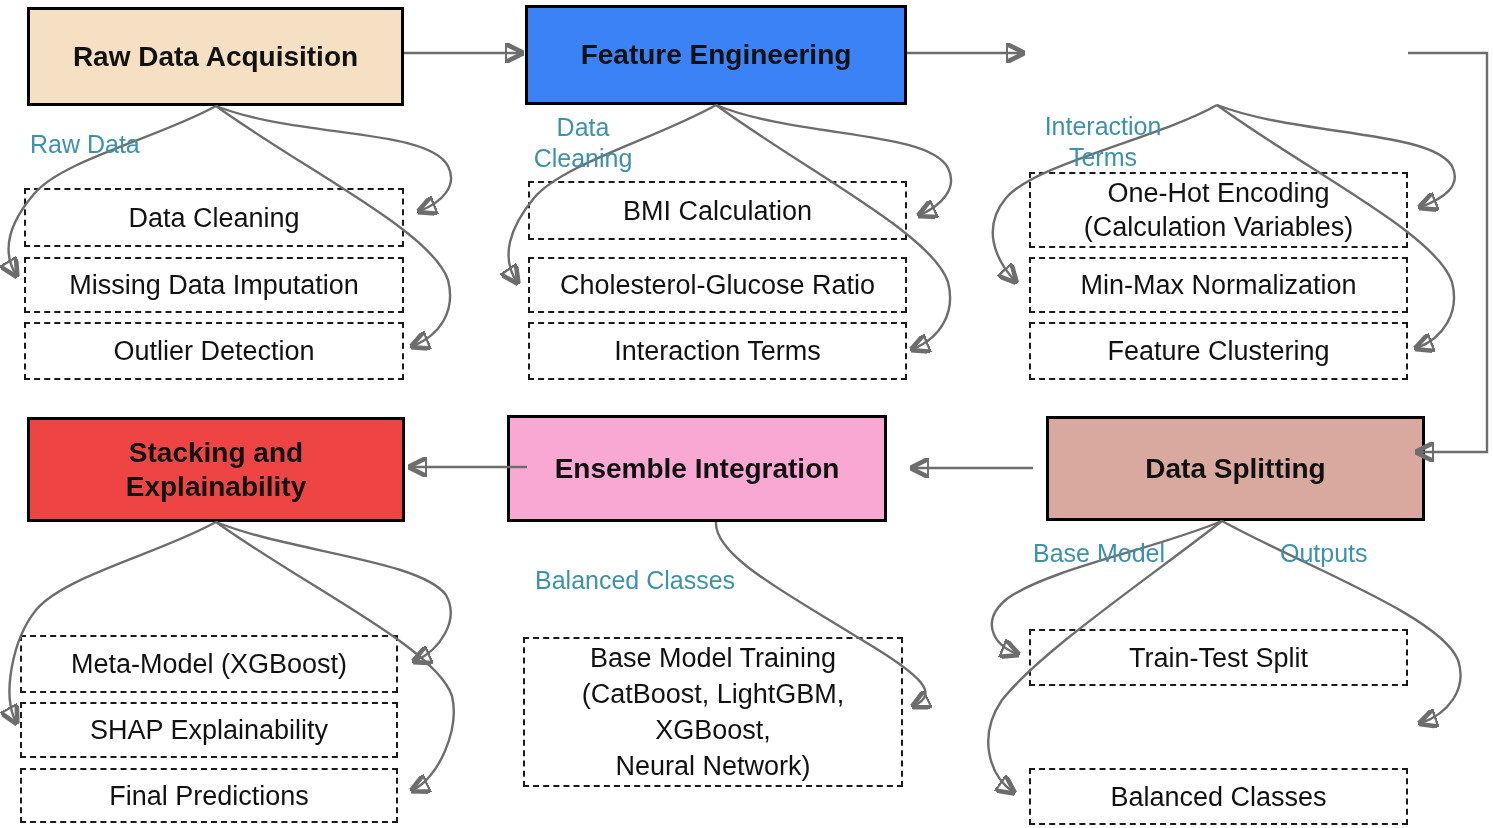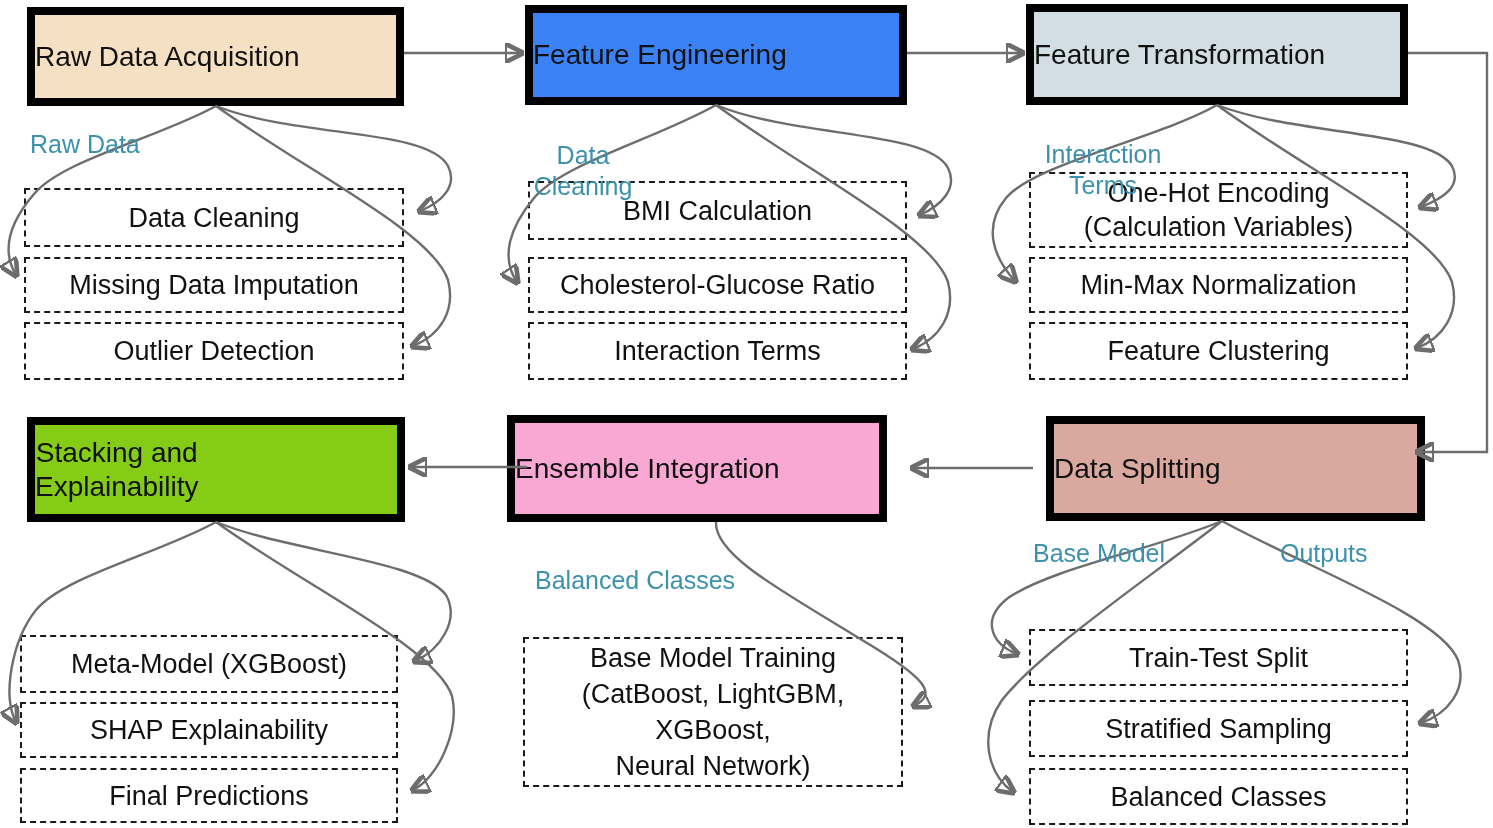--- a/index.html
+++ b/index.html
@@ -11,25 +11,26 @@
   #canvas {
     position: relative;
     width: 1493px;
     height: 828px;
     background: #ffffff;
     overflow: hidden;
   }
   .stage {
     position: absolute;
     box-sizing: border-box;
-    border: 8px solid #000000;
+    border: 3px solid #000000;
     display: flex;
     align-items: center;
-    justify-content: flex-start;
+    justify-content: center;
     z-index: 1;
+    font-weight: bold;
   }
   .stage-title {
     font-size: 28px;
     line-height: 34px;
     color: #111111;
     text-align: center;
     white-space: pre-line;
   }
   .sub {
     position: absolute;
@@ -49,21 +50,21 @@
     white-space: pre-line;
   }
   .edge-label {
     position: absolute;
     font-size: 25px;
     line-height: 31px;
     color: #3c91ac;
     white-space: pre-line;
     z-index: 3;
   }
-  .center { text-align: center; margin-top: 28px; }
+  .center { text-align: center; }
   #arrow-layer {
     position: absolute;
     left: 0;
     top: 0;
     z-index: 2;
     pointer-events: none;
   }
   #arrow-layer path {
     fill: none;
     stroke: #6d6d6d;
@@ -74,30 +75,27 @@
 <body>
 
 <div id="canvas">
 
   <div class="stage" style="left: 27px; top: 7px; width: 377px; height: 99px; background: rgb(246, 224, 195);">
     <span class="stage-title">Raw Data Acquisition</span>
   </div>
   <div class="stage" style="left: 525px; top: 5px; width: 382px; height: 100px; background: #3b82f6;">
     <span class="stage-title">Feature Engineering</span>
   </div>
-  <div class="stage" style="left: 1026px; top: 4px; width: 382px; height: 101px; background: rgb(210, 222, 227);">
-    <span class="stage-title">Feature Transformation</span>
-  </div>
   <div class="stage" style="left: 1033px; top: 416px; width: 379px; height: 105px; background: rgb(217, 169, 160); margin-left: 13px;">
     <span class="stage-title">Data Splitting</span>
   </div>
   <div class="stage" style="left: 507px; top: 415px; width: 380px; height: 107px; background: #f9a8d4;">
     <span class="stage-title">Ensemble Integration</span>
   </div>
-  <div class="stage" style="left: 27px; top: 417px; width: 378px; height: 105px; background: #84cc16;">
+  <div class="stage" style="left: 27px; top: 417px; width: 378px; height: 105px; background: #ef4444;">
     <span class="stage-title">Stacking and
 Explainability</span>
   </div>
 
   <div class="edge-label" style="left:30px; top:129px">Raw Data</div>
   <div class="edge-label center" style="left:527px; top:112px; width:112px">Data
 Cleaning</div>
   <div class="edge-label center" style="left:1038px; top:111px; width:130px">Interaction
 Terms</div>
   <div class="edge-label" style="left:1033px; top:538px">Base Model</div>
@@ -130,23 +128,20 @@
   </div>
   <div class="sub" style="left:1029px; top:257px; width:379px; height:56px">
     <span class="sub-label">Min-Max Normalization</span>
   </div>
   <div class="sub" style="left:1029px; top:322px; width:379px; height:58px">
     <span class="sub-label">Feature Clustering</span>
   </div>
 
   <div class="sub" style="left:1029px; top:629px; width:379px; height:57px">
     <span class="sub-label">Train-Test Split</span>
-  </div>
-  <div class="sub" style="left:1029px; top:700px; width:379px; height:57px">
-    <span class="sub-label">Stratified Sampling</span>
   </div>
   <div class="sub" style="left:1029px; top:768px; width:379px; height:57px">
     <span class="sub-label">Balanced Classes</span>
   </div>
 
   <div class="sub" style="left:523px; top:637px; width:380px; height:150px">
     <span class="sub-label">Base Model Training
 (CatBoost, LightGBM,
 XGBoost,
 Neural Network)</span>

